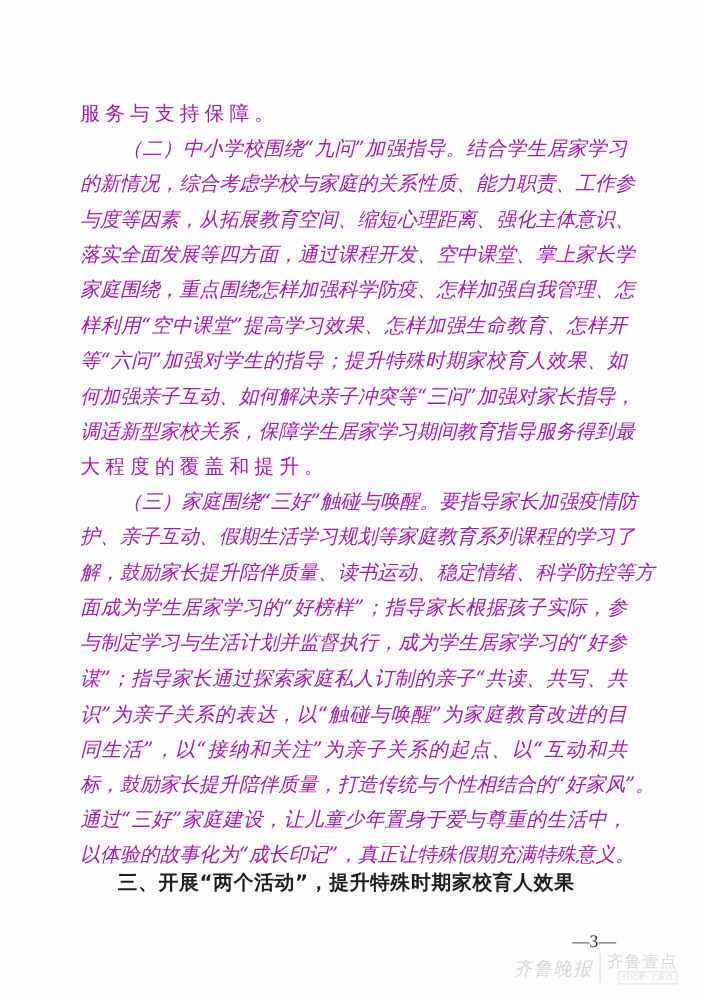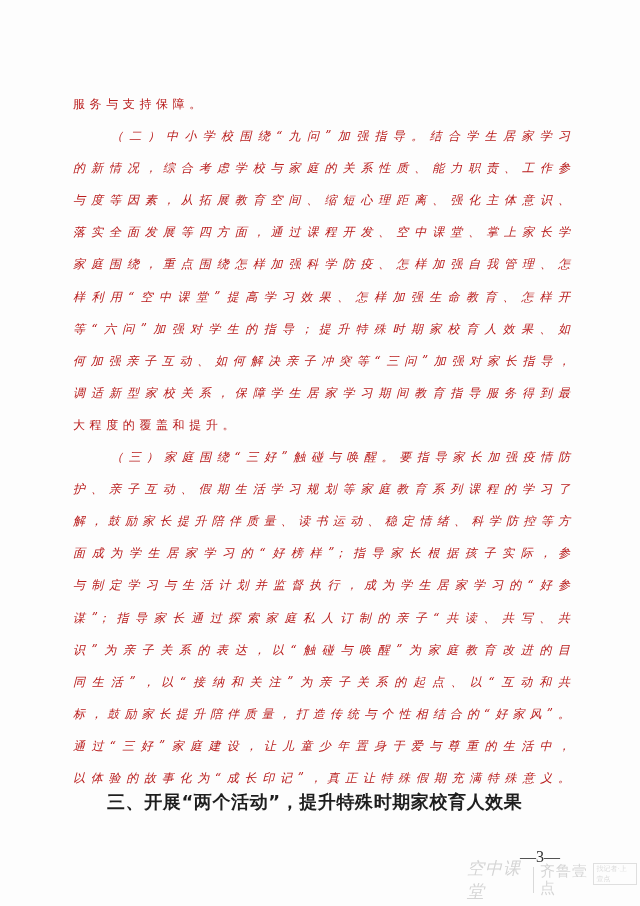--- a/index.html
+++ b/index.html
@@ -23,24 +23,24 @@
     }
     .body-text {
       position: absolute;
       left: 73px;
       top: 88px;
       width: 500px;
     }
     .line {
       height: 32.1px;
       line-height: 32.1px;
-      font-size: 12px;
+      font-size: 18px;
       white-space: nowrap;
       letter-spacing: 4.6px;
-      color: #b91c1c;
+      color: #a21caf;
     }
     .line.justify {
       text-align: justify;
       text-align-last: justify;
       letter-spacing: 0;
       width: 497px;
       font-style: italic;
     }
     .line.indent {
       padding-left: 38px;
@@ -84,32 +84,32 @@
       color: #8a8a8a;
     }
     .wm-divider {
       width: 1px;
       height: 26px;
       background: #999;
       margin: 0 6px;
     }
     .wm-right {
       display: flex;
-      flex-direction: row;
-      align-items: flex-start;
+      flex-direction: column;
+      align-items: flex-end;
     }
     .wm-logo {
       font-family: "DejaVu Sans", sans-serif;
       font-size: 15px;
       letter-spacing: 1px;
       color: #8a8a8a;
       line-height: 17px;
     }
     .wm-slogan {
-      font-family: Liberation Serif, serif;
+      font-family: Liberation Mono, monospace;
       font-size: 7px;
       border: 1px solid #aaa;
       padding: 0 3px;
       color: #999;
       line-height: 10px;
     }
   </style>
 </head>
 <body>
 
@@ -137,20 +137,20 @@
     <div class="line justify">标，鼓励家长提升陪伴质量，打造传统与个性相结合的“好家风”。</div>
     <div class="line justify">通过“三好”家庭建设，让儿童少年置身于爱与尊重的生活中，</div>
     <div class="line justify">以体验的故事化为“成长印记”，真正让特殊假期充满特殊意义。</div>
   </div>
 
   <div class="heading">三、开展“两个活动”，提升特殊时期家校育人效果</div>
 
   <div class="page-number">—3—</div>
 
   <div class="watermark">
-    <span class="wm-brush">空中课堂</span>
+    <span class="wm-brush">齐鲁晚报</span>
     <span class="wm-divider"></span>
     <span class="wm-right">
       <span class="wm-logo">齐鲁壹点</span>
       <span class="wm-slogan">找记者·上壹点</span>
     </span>
   </div>
 </div>
 
 </body></html>

